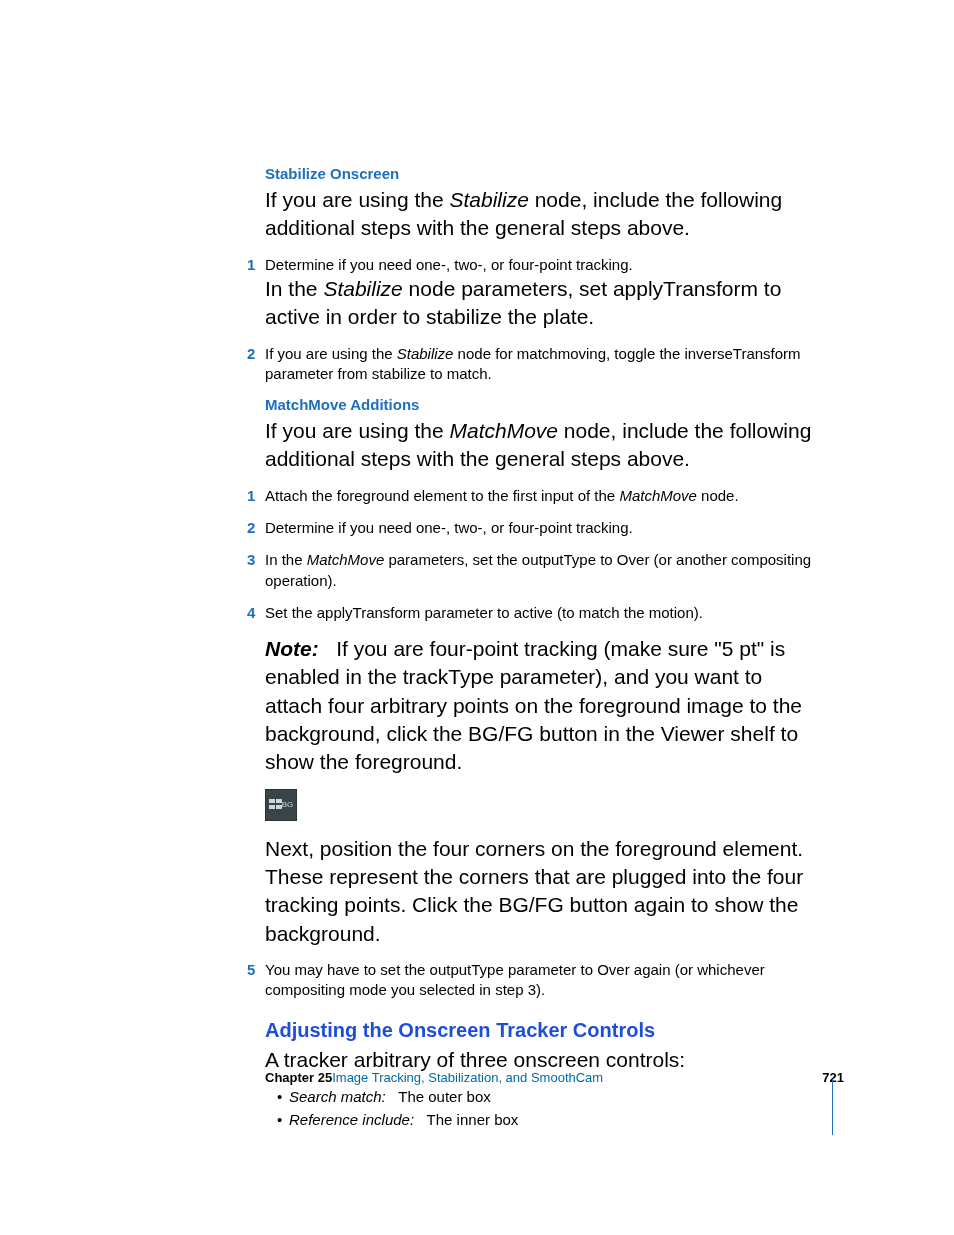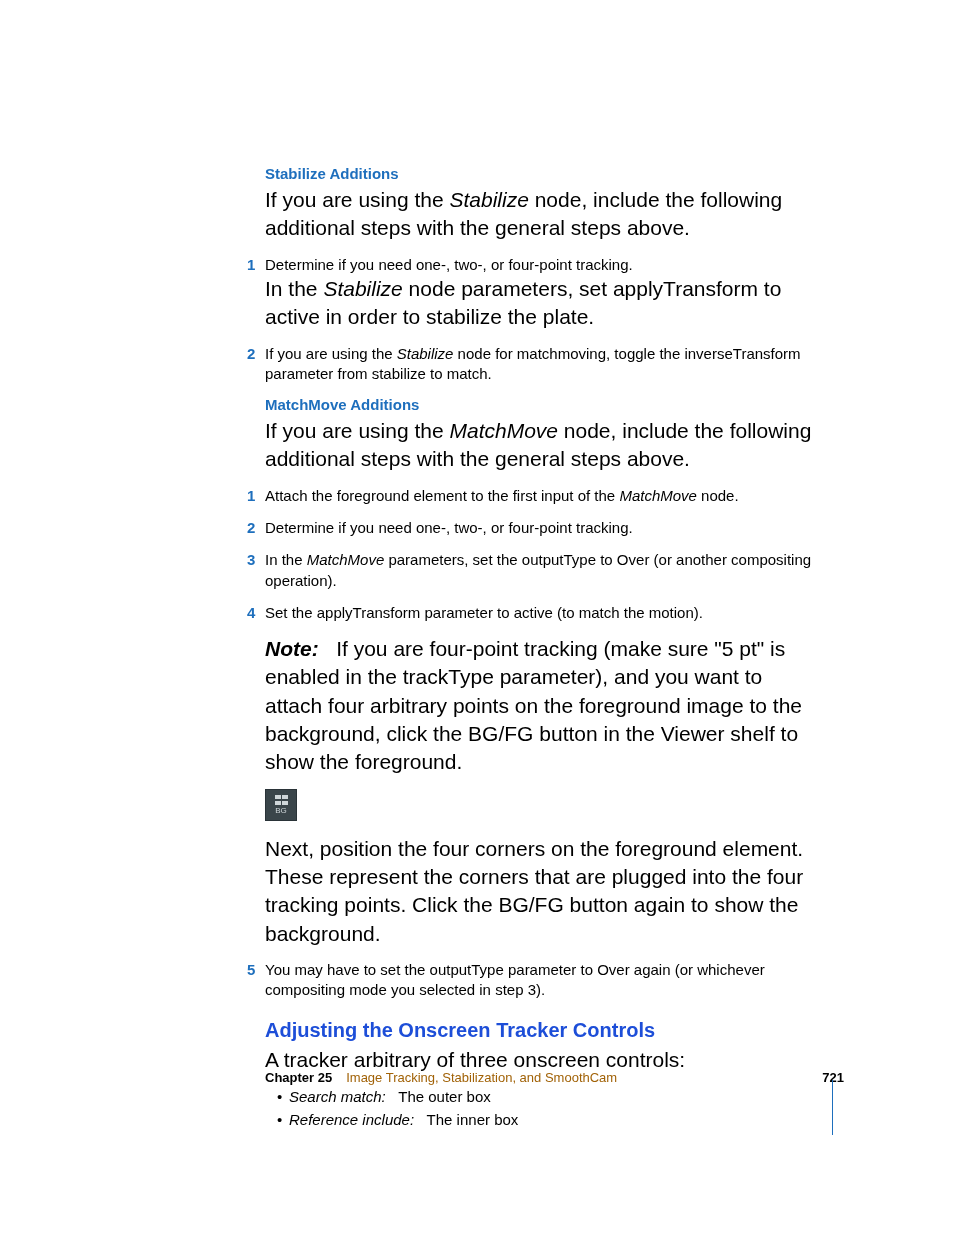--- a/index.html
+++ b/index.html
@@ -72,21 +72,21 @@
     position: absolute;
     left: 0;
   }
   em.term { font-style: italic; }
   strong.note { font-style: italic; font-weight: 700; }
   .bg-icon {
     width: 30px;
     height: 30px;
     background: #3a454a;
     display: flex;
-    flex-direction: column;
+    flex-direction: row;
     align-items: center;
     justify-content: center;
     color: #cfd6d9;
     font-size: 8px;
     line-height: 1;
     margin: 4px 0 14px 0;
     border: 1px solid #2a3338;
   }
   .bg-icon .grid {
     width: 13px;
@@ -101,39 +101,39 @@
   .footer {
     position: absolute;
     bottom: 150px;
     left: 265px;
     right: 110px;
     display: flex;
     justify-content: space-between;
     align-items: center;
     font-size: 13px;
   }
-  .footer-left { display: flex; gap: 14px; align-items: baseline; }
+  .footer-left { display: flex; align-items: baseline; }
   .chapter-label { font-weight: 700; }
-  .chapter-title { color: #a16207; }
+  .chapter-title { color: #0369a1; }
   .page-number { font-weight: 700; }
   .vline {
     position: absolute;
     right: 121px;
     top: 1080px;
     bottom: 100px;
     width: 1px;
     background: #1e6fbd;
   }
 </style>
 </head>
 <body>
 
 <div class="page">
 
-  <div class="heading-blue">Stabilize Additions</div>
+  <div class="heading-blue">Stabilize Onscreen</div>
   <p>
     <span>If you are using the </span><em class="term">Stabilize</em><span> node, include the following additional steps with the general steps above.</span>
   </p>
 
   <ol class="numbered">
     <li>
       <span class="num-marker">1</span>
       <span>Determine if you need one-, two-, or four-point tracking.</span>
       <p>
         <span>In the </span><em class="term">Stabilize</em><span> node parameters, set applyTransform to active in order to stabilize the plate.</span>

